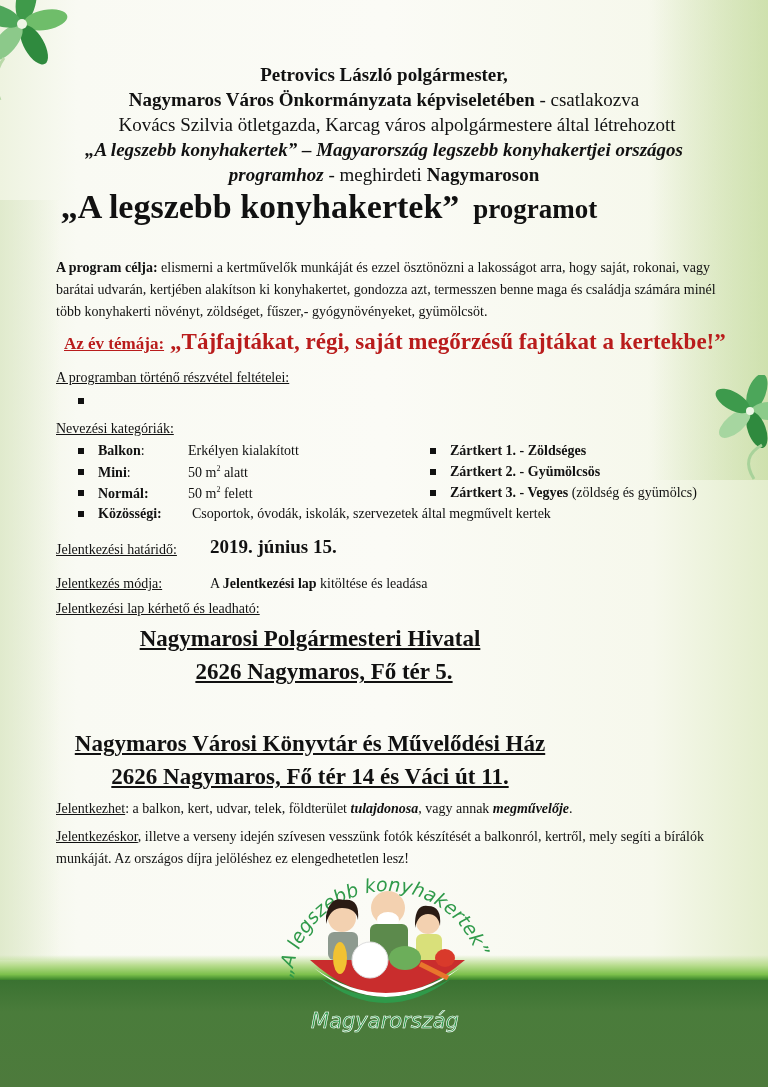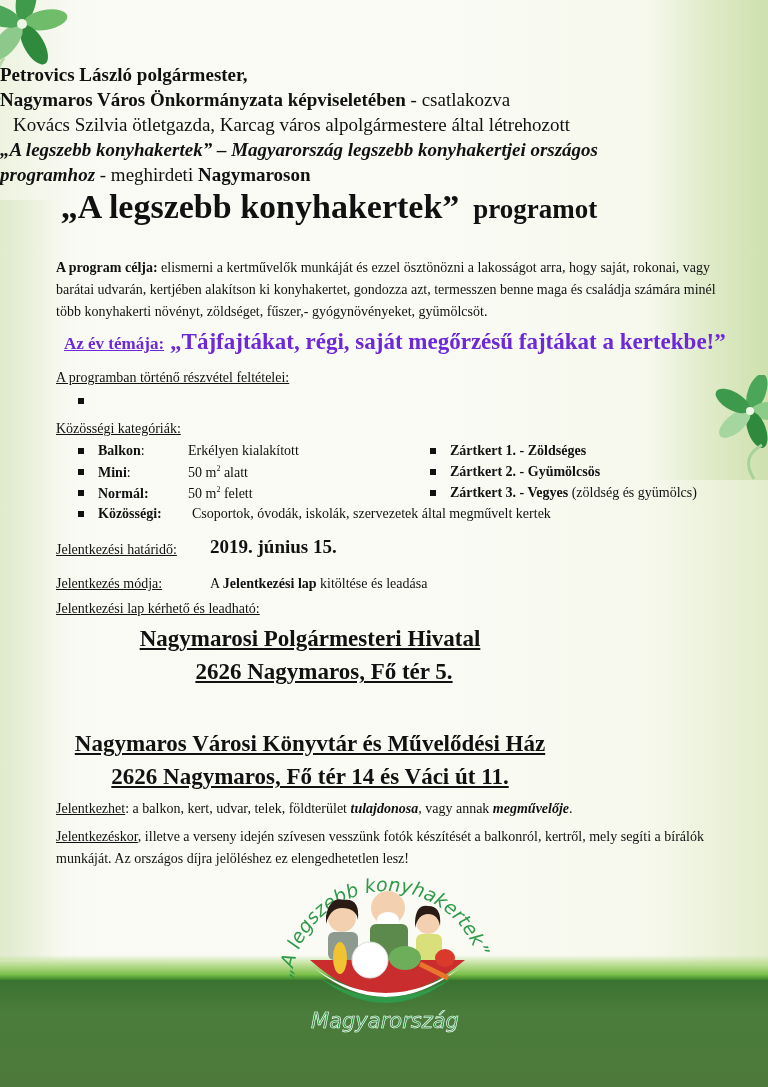--- a/index.html
+++ b/index.html
@@ -23,35 +23,35 @@
   }
   .ground {
     position: absolute; left: 0; top: 980px; width: 768px; height: 107px;
     background: linear-gradient(180deg, #3a7231 0%, #4a7c3b 30%, #4d7a3c 100%);
   }
   .flower { position: absolute; }
   .flower-tl { left: -14px; top: -12px; }
   .flower-r { left: 710px; top: 375px; }
 
   .content { position: absolute; left: 0; top: 0; width: 768px; }
-  .hdr { position: absolute; left: 0; width: 768px; text-align: left; font-size: 19px; line-height: 25px; }
+  .hdr { position: absolute; left: 0; width: 768px; text-align: center; font-size: 19px; line-height: 25px; }
   .b { font-weight: bold; }
   .i { font-style: italic; }
   .u { text-decoration: underline; }
 
   .title {
     position: absolute; left: 0; top: 188px; width: 658px; text-align: center;
     font-weight: bold; font-size: 34px;
   }
   .title .prog { font-size: 27px; margin-left: 14px; }
 
   .para { position: absolute; left: 56px; width: 660px; font-size: 14px; line-height: 22px; }
   .theme {
     position: absolute; left: 64px; top: 329px; width: 690px;
-    color: #6d28d9; font-weight: bold; font-size: 23px;
+    color: #b91c1c; font-weight: bold; font-size: 23px;
   }
   .theme .lbl { font-size: 17px; text-decoration: underline; margin-right: 6px; }
 
   .lbl-line { position: absolute; left: 56px; font-size: 14px; }
   .bullet { display: inline-block; width: 6px; height: 6px; background: #111; margin-right: 14px; vertical-align: middle; position: relative; top: -1px; }
   .row { position: absolute; font-size: 14px; white-space: nowrap; }
   .cat-name { display: inline-block; width: 90px; font-weight: bold; }
   .cat-name.wide { width: 94px; }
   sup { font-size: 8px; }
 
@@ -103,21 +103,21 @@
 
   <div class="title"><span>„A legszebb konyhakertek”</span><span class="prog">programot</span></div>
 
   <div class="para" style="top:257px;"><span class="b">A program célja:</span><span> elismerni a kertművelők munkáját és ezzel ösztönözni a lakosságot arra, hogy saját, rokonai, vagy barátai udvarán, kertjében alakítson ki konyhakertet, gondozza azt, termesszen benne maga és családja számára minél több konyhakerti növényt, zöldséget, fűszer,- gyógynövényeket, gyümölcsöt.</span></div>
 
   <div class="theme"><span class="lbl">Az év témája:</span><span>„Tájfajtákat, régi, saját megőrzésű fajtákat a kertekbe!”</span></div>
 
   <div class="lbl-line u" style="top:370px;">A programban történő részvétel feltételei:</div>
   <div class="row" style="left:78px; top:393px;"><span class="bullet"></span></div>
 
-  <div class="lbl-line" style="top:421px;"><span class="u">Közösségi kategóriák:</span></div>
+  <div class="lbl-line" style="top:421px;"><span class="u">Nevezési kategóriák:</span></div>
 
   <div class="row" style="left:78px; top:443px;"><span class="bullet"></span><span class="cat-name"><span>Balkon</span><span style="font-weight:normal">:</span></span><span>Erkélyen kialakított</span></div>
   <div class="row" style="left:78px; top:464px;"><span class="bullet"></span><span class="cat-name"><span>Mini</span><span style="font-weight:normal">:</span></span><span><span>50 m</span><sup>2</sup><span> alatt</span></span></div>
   <div class="row" style="left:78px; top:485px;"><span class="bullet"></span><span class="cat-name"><span>Normál:</span></span><span><span>50 m</span><sup>2</sup><span> felett</span></span></div>
   <div class="row" style="left:78px; top:506px;"><span class="bullet"></span><span class="cat-name wide"><span>Közösségi:</span></span><span>Csoportok, óvodák, iskolák, szervezetek által megművelt kertek</span></div>
 
   <div class="row" style="left:430px; top:443px;"><span class="bullet"></span><span class="b">Zártkert 1. - Zöldséges</span></div>
   <div class="row" style="left:430px; top:464px;"><span class="bullet"></span><span class="b">Zártkert 2. - Gyümölcsös</span></div>
   <div class="row" style="left:430px; top:485px;"><span class="bullet"></span><span class="b">Zártkert 3. - Vegyes</span><span> (zöldség és gyümölcs)</span></div>
 

